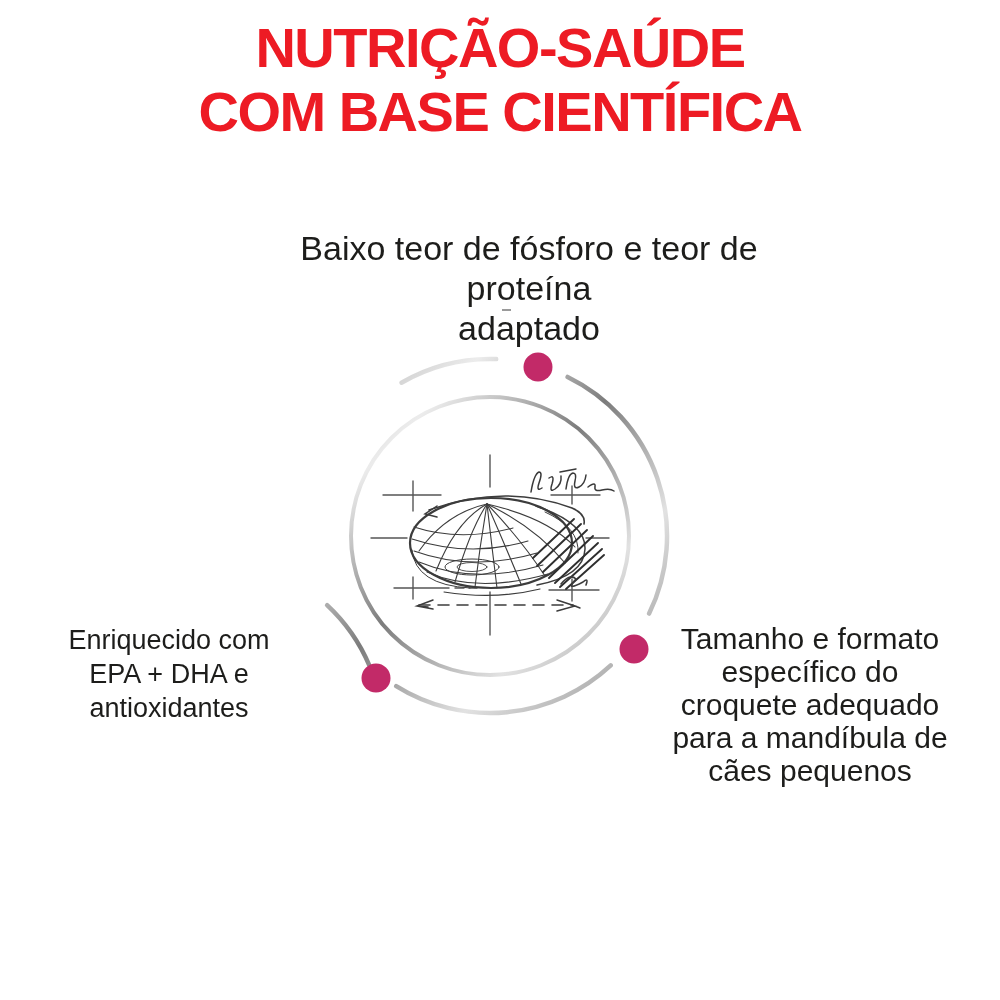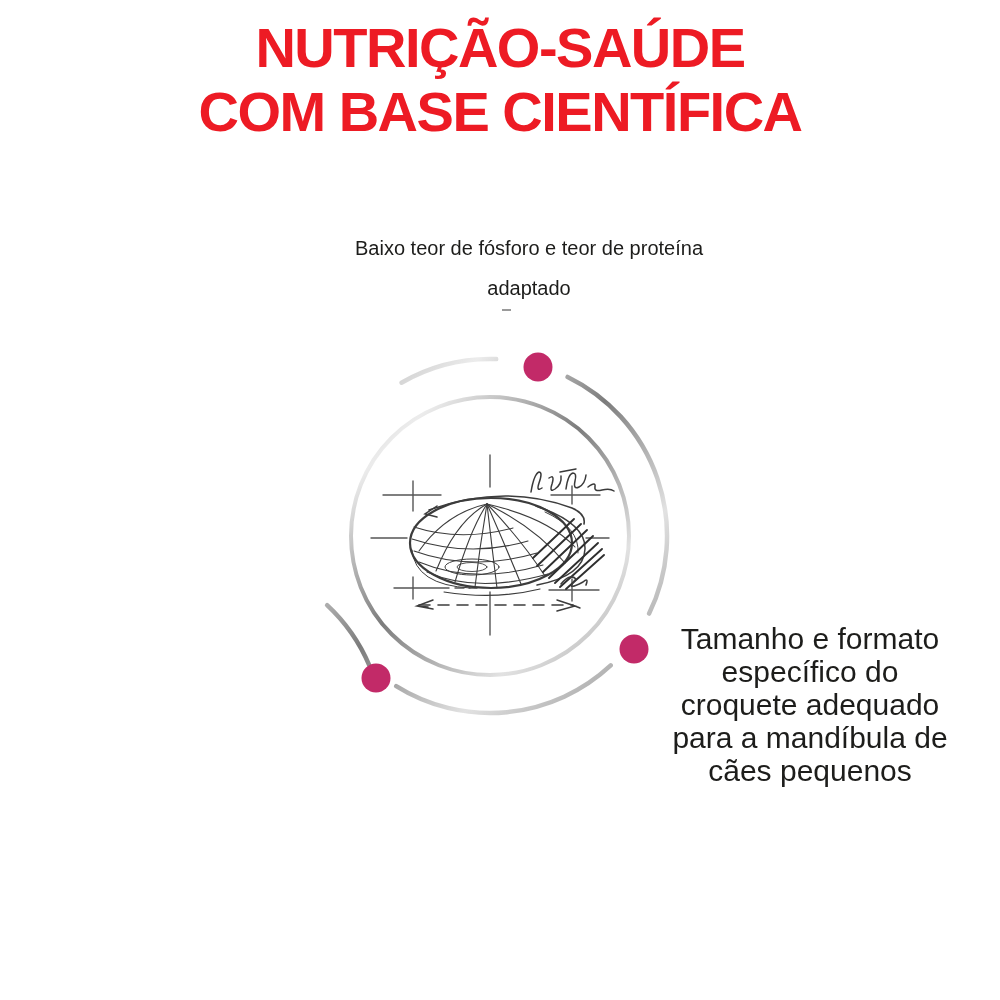--- a/index.html
+++ b/index.html
@@ -6,21 +6,21 @@
   .canvas{
     position:relative;width:1000px;height:896px;background:#ffffff;
     font-family:"Liberation Sans", sans-serif;overflow:hidden;
   }
   .title{
     position:absolute;top:16px;left:0;width:1000px;text-align:center;
     color:#ed1b24;font-weight:bold;font-size:56px;line-height:64px;
     letter-spacing:-1.5px;white-space:pre-line;
   }
   .benefit{color:#1d1d1b;position:absolute;text-align:center;white-space:pre-line;}
-  .benefit-top{top:228px;left:249px;width:560px;font-size:20px;line-height:40px;}
+  .benefit-top{top:228px;left:249px;width:560px;font-size:34px;line-height:40px;}
   .benefit-left{top:623px;left:19px;width:300px;font-size:27px;line-height:34px;}
   .benefit-right{top:622px;left:660px;width:300px;font-size:30px;line-height:33px;}
   .diagram-svg{position:absolute;top:0;left:0;}
   .bar{position:absolute;top:935px;height:16px;}
   .bar-left{left:0;width:62px;background:#f20d1a;}
   .bar-right{
     left:184px;width:762px;
     background:linear-gradient(90deg,#f20d1a 0%,#f20d1a 74%,rgba(242,13,26,0) 99%);
   }
   .crown-svg{position:absolute;left:56px;top:898px;}
@@ -28,20 +28,23 @@
 </head>
 <body>
 
 <div class="canvas">
 
   <div class="title"><span>NUTRIÇÃO-SAÚDE</span>
 <span>COM BASE CIENTÍFICA</span></div>
 
   <div class="benefit benefit-top">Baixo teor de fósforo e teor de proteína
 adaptado</div>
+  <div class="benefit benefit-left">Enriquecido com
+EPA + DHA e
+antioxidantes</div>
   <div class="benefit benefit-right">Tamanho e formato
 específico do
 croquete adequado
 para a mandíbula de
 cães pequenos</div>
 
   <svg class="diagram-svg" width="1000" height="1000" viewBox="0 0 1000 1000">
     <defs>
       <linearGradient id="silver" gradientUnits="userSpaceOnUse" x1="330" y1="370" x2="670" y2="710">
         <stop offset="0" stop-color="#b5b5b5"></stop>

